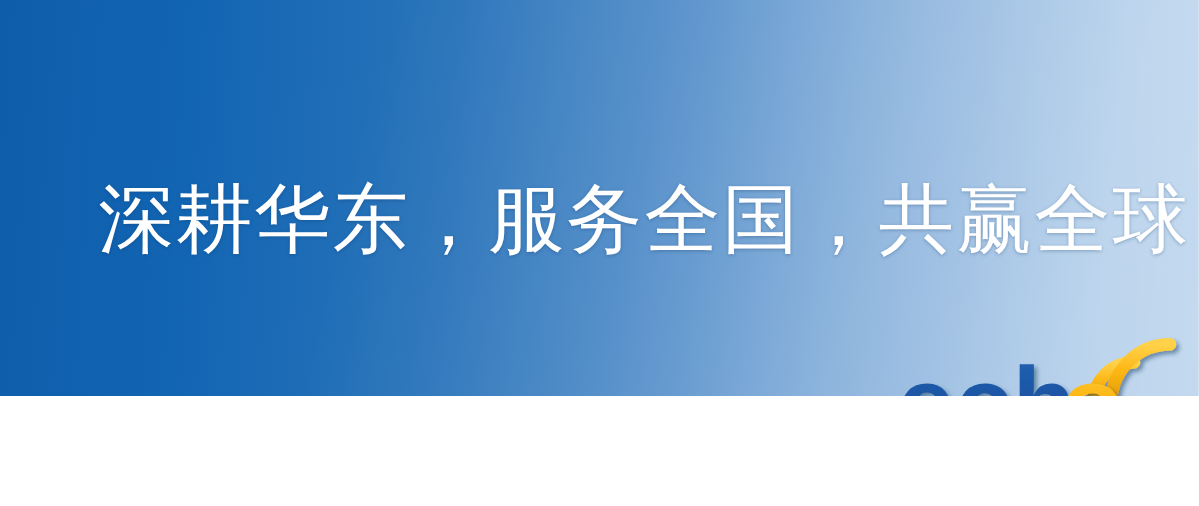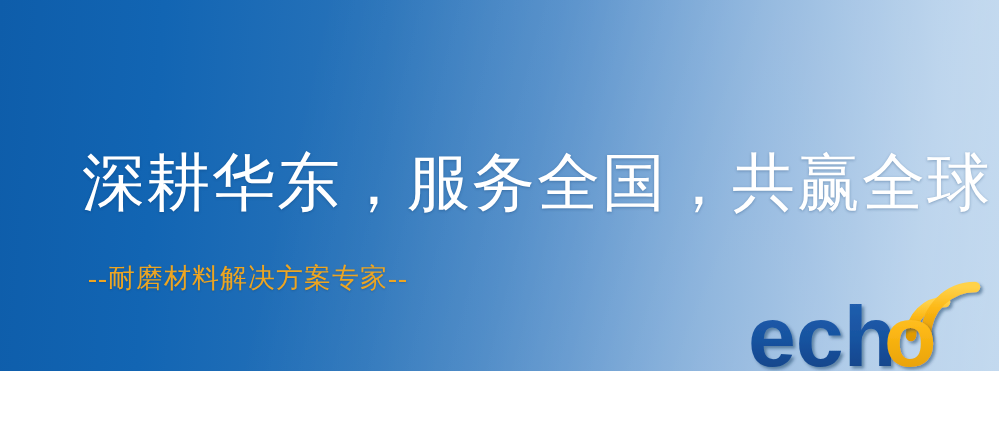--- a/index.html
+++ b/index.html
@@ -3,21 +3,21 @@
 <meta charset="utf-8">
 <style>
   html, body {
     margin: 0;
     padding: 0;
     background: #ffffff;
   }
   #banner {
     position: relative;
     width: 999px;
-    height: 371px;
+    height: 330px;
     overflow: hidden;
     background-image:
       linear-gradient(103deg,
         rgba(255,255,255,0.00) 0%,
         rgba(255,255,255,0.00) 30%,
         rgba(255,255,255,0.10) 52%,
         rgba(255,255,255,0.26) 72%,
         rgba(255,255,255,0.34) 90%,
         rgba(255,255,255,0.30) 100%),
       linear-gradient(94deg,
@@ -79,21 +79,20 @@
     font-weight: bold;
   }
 </style>
 </head>
 <body>
 
 <div id="banner">
 
   <div class="headline">深耕华东，服务全国，共赢全球</div>
 
-  <div class="subtitle">--耐磨材料解决方案专家--</div>
 
   <div class="logo">
     <svg viewBox="0 0 246 128" xmlns="http://www.w3.org/2000/svg" aria-hidden="true">
       <defs>
         <linearGradient id="blueGrad" x1="0" y1="0" x2="0" y2="1">
           <stop offset="0%" stop-color="#2463b4"></stop>
           <stop offset="55%" stop-color="#17529f"></stop>
           <stop offset="100%" stop-color="#103f80"></stop>
         </linearGradient>
         <linearGradient id="goldGrad" x1="0" y1="0" x2="0" y2="1">

